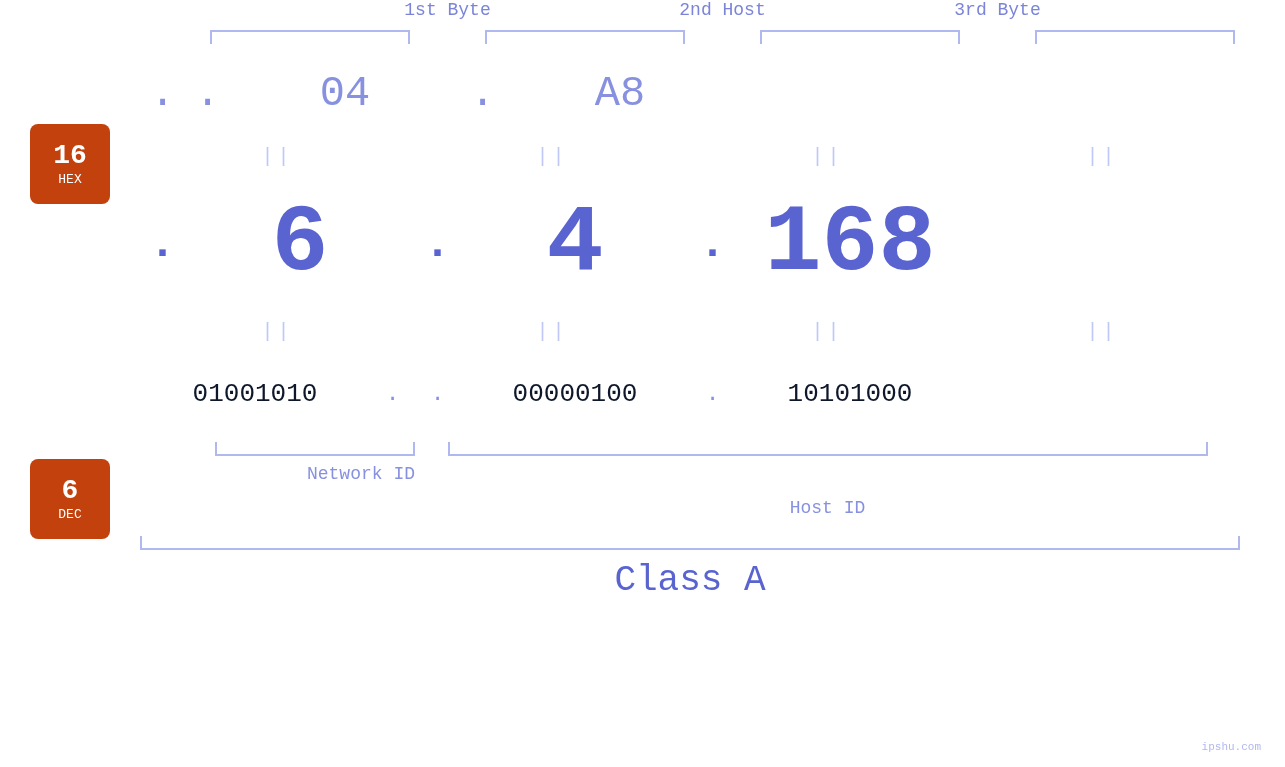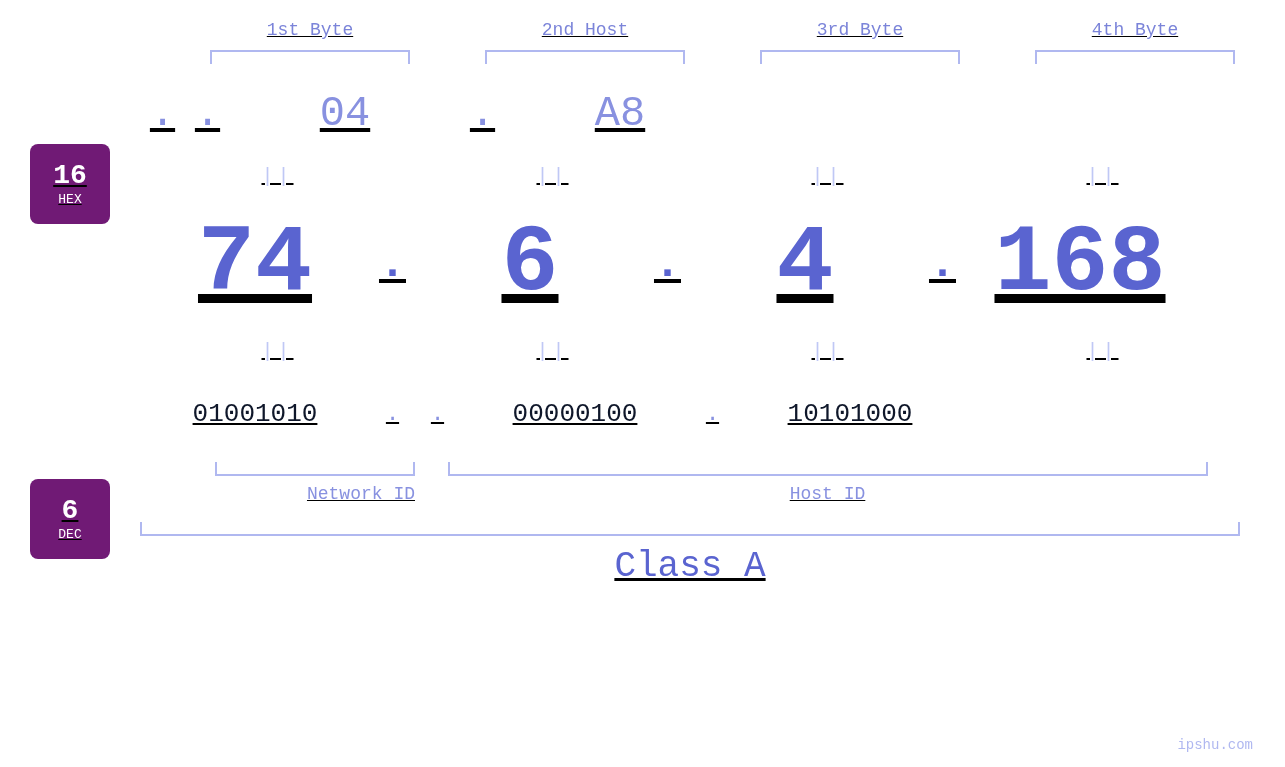--- a/index.html
+++ b/index.html
@@ -13,28 +13,26 @@
       position: relative;
     }
 
     .main-container {
       width: 1285px;
       height: 767px;
       position: relative;
       display: flex;
       flex-direction: column;
       align-items: center;
-      padding-top: 20px;
-      text-decoration: underline;
     }
 
     .badge {
       width: 80px;
       height: 80px;
-      background: #701a75;
+      background: #c2410c;
       border-radius: 8px;
       display: flex;
       flex-direction: column;
       align-items: center;
       justify-content: center;
       color: white;
       margin-bottom: 155px;
     }
 
     .badge:last-child {
@@ -173,20 +171,21 @@
       font-size: 18px;
       font-family: 'Courier New', Courier, monospace;
     }
 
     
     .host-bracket-wrap {
       width: 825px;
       display: flex;
       flex-direction: column;
       align-items: center;
+      gap: 34px;
     }
 
     .host-bracket {
       width: 760px;
       height: 14px;
       border-bottom: 2px solid #b0b8f0;
       border-left: 2px solid #b0b8f0;
       border-right: 2px solid #b0b8f0;
     }
 
@@ -217,23 +216,23 @@
       color: #5a64d0;
       font-size: 36px;
       font-family: 'Courier New', Courier, monospace;
       margin-top: 10px;
     }
 
     
     .watermark {
       position: absolute;
       bottom: 14px;
-      right: 32px;
+      right: 24px;
       color: #b0b8f0;
-      font-size: 14px;
+      font-size: 11px;
       font-family: 'Courier New', Courier, monospace;
     }
 
     
     .layout-row {
       display: flex;
       width: 1285px;
       margin-top: 0;
     }
 
@@ -276,21 +275,20 @@
   </style>
 </head>
 <body>
 
 <div class="main-container">
 
   <div class="headers-row">
     <div class="byte-header">1st Byte</div>
     <div class="byte-header">2nd Host</div>
     <div class="byte-header">3rd Byte</div>
-    <div class="byte-header">4th Byte</div>
   </div>
 
   <div class="top-brackets-row">
     <div class="bracket-cell">
       <div class="bracket-top"></div>
     </div>
     <div class="bracket-cell">
       <div class="bracket-top"></div>
     </div>
     <div class="bracket-cell">
@@ -339,23 +337,20 @@
       </div>
 
       <div class="equals-row">
         <div class="eq-cell">||</div>
         <div class="eq-cell">||</div>
         <div class="eq-cell">||</div>
         <div class="eq-cell">||</div>
       </div>
 
       <div class="row-with-dots" style="height:130px; align-items:center;">
-        <div class="val-cell">
-          <span class="dec-val">74</span>
-        </div>
         <div class="dot-cell">
           <span class="dot-dec">.</span>
         </div>
         <div class="val-cell">
           <span class="dec-val">6</span>
         </div>
         <div class="dot-cell">
           <span class="dot-dec">.</span>
         </div>
         <div class="val-cell">

